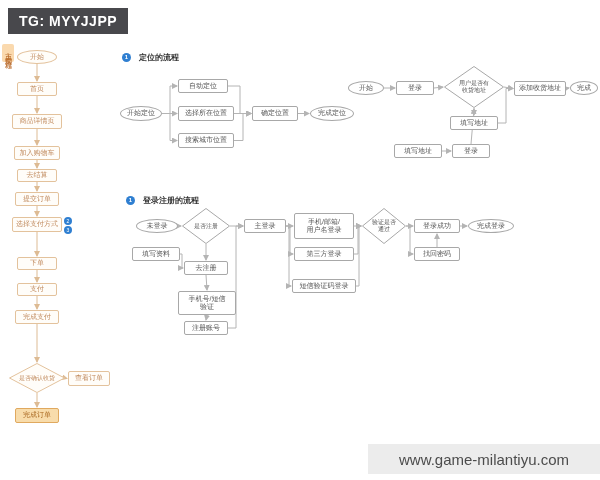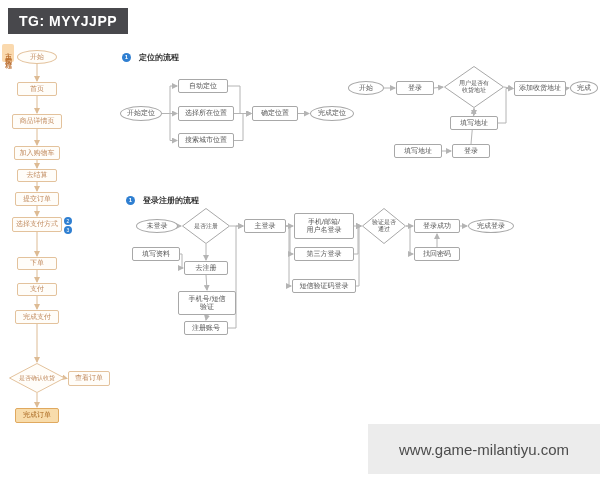--- a/index.html
+++ b/index.html
@@ -24,21 +24,21 @@
   .numdot{display:inline-block;width:9px;height:9px;border-radius:50%;flex:0 0 9px;
           background:var(--accent-blue);color:#fff;font-size:6px;font-weight:bold;
           line-height:9px;text-align:center;}
   .bluedot{position:absolute;width:8px;height:8px;border-radius:50%;z-index:3;
            background:var(--accent-blue);color:#fff;font-size:5px;line-height:8px;text-align:center;}
   .side-label{position:absolute;left:2px;top:44px;z-index:3;writing-mode:vertical-rl;
               font-size:7px;letter-spacing:2px;color:#b96a2a;background:#fad9ae;
               padding:3px 1px;border-radius:2px;}
   .tg-badge{position:absolute;left:8px;top:8px;z-index:5;background:var(--badge-bg);
             color:#fff;font-size:14px;font-weight:bold;padding:5px 11px;letter-spacing:.5px;}
-  .watermark{position:absolute;right:0;bottom:6px;width:232px;height:50px;z-index:5;
+  .watermark{position:absolute;right:0;bottom:6px;width:232px;height:30px;z-index:5;
              background:var(--watermark-bg);color:#4c4c4c;font-size:15px;
              display:flex;align-items:center;justify-content:center;}
 </style>
 </head>
 <body>
 
 <div id="canvas">
 
   <svg id="edge-layer" width="600" height="480">
     <defs>

